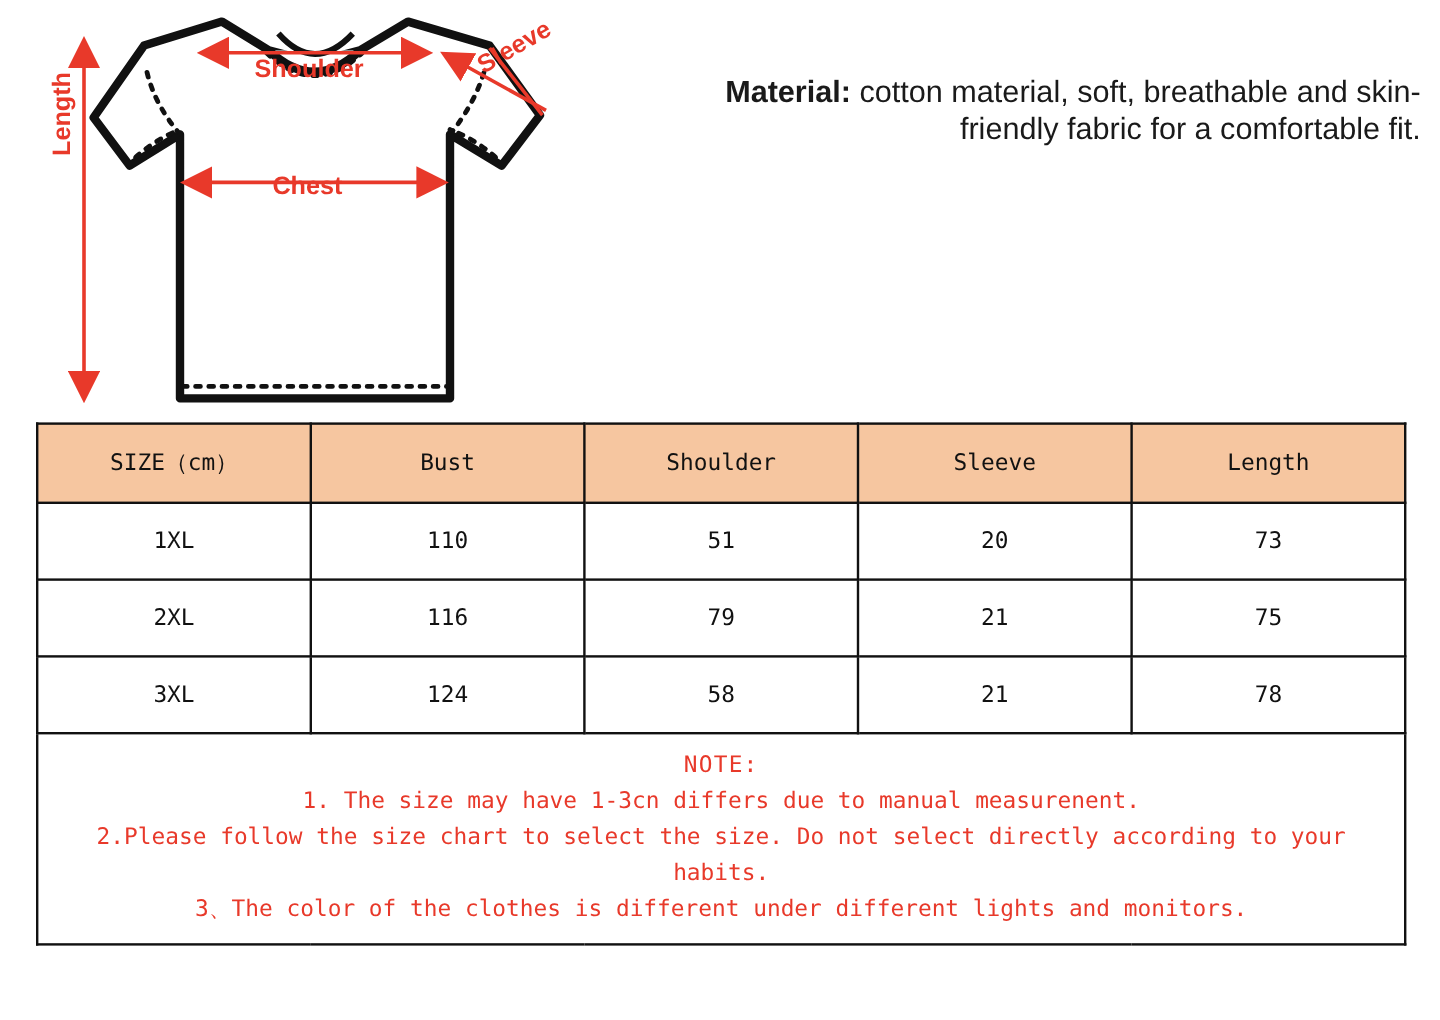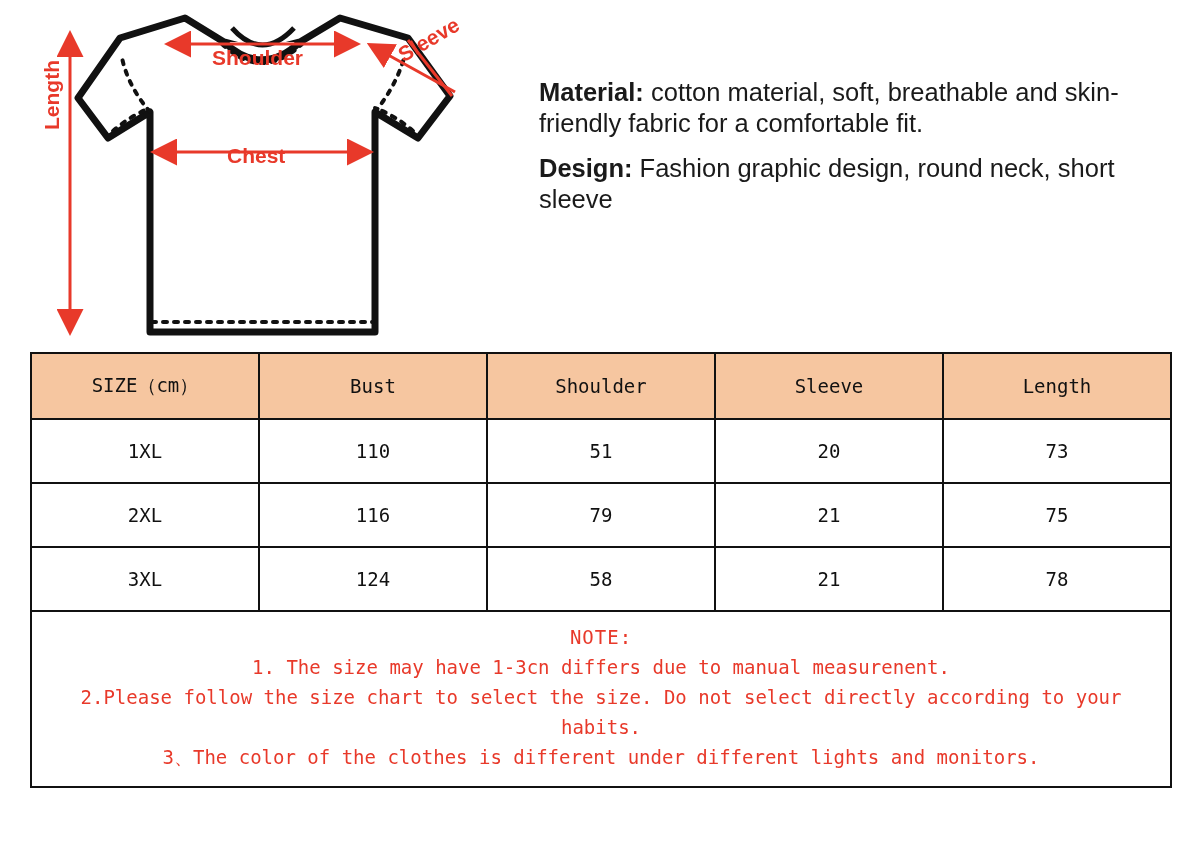--- a/index.html
+++ b/index.html
@@ -63,21 +63,21 @@
     position: absolute;
     left: 524px;
     top: 62px;
     width: 660px;
     font-size: 25.5px;
     line-height: 30.5px;
     color: #1a1a1a;
     font-family: "Liberation Sans", sans-serif;
   }
   .desc b { font-weight: bold; }
-  .desc p { margin: 15px; }
+  .desc p { margin: 0; text-align: right; }
 
   
   .table-wrap {
     position: absolute;
     left: 30px;
     top: 352px;
     width: 1140px;
   }
   table.size-table {
     border-collapse: collapse;
@@ -159,21 +159,20 @@
     </svg>
 
     <span class="callout callout-shoulder">Shoulder</span>
     <span class="callout callout-chest">Chest</span>
     <span class="callout callout-sleeve">Sleeve</span>
     <span class="callout callout-length">Length</span>
   </div>
 
   <div class="desc">
     <p><b>Material:</b><span> cotton material, soft, breathable and skin-friendly fabric for a comfortable fit.</span></p>
-    <p><b>Design:</b><span> Fashion graphic design, round neck, short sleeve</span></p>
   </div>
 </div>
 
 <div class="table-wrap">
   <table class="size-table">
     <colgroup>
       <col class="c0">
         <col class="c1">
         <col class="c2">
         <col class="c3">

